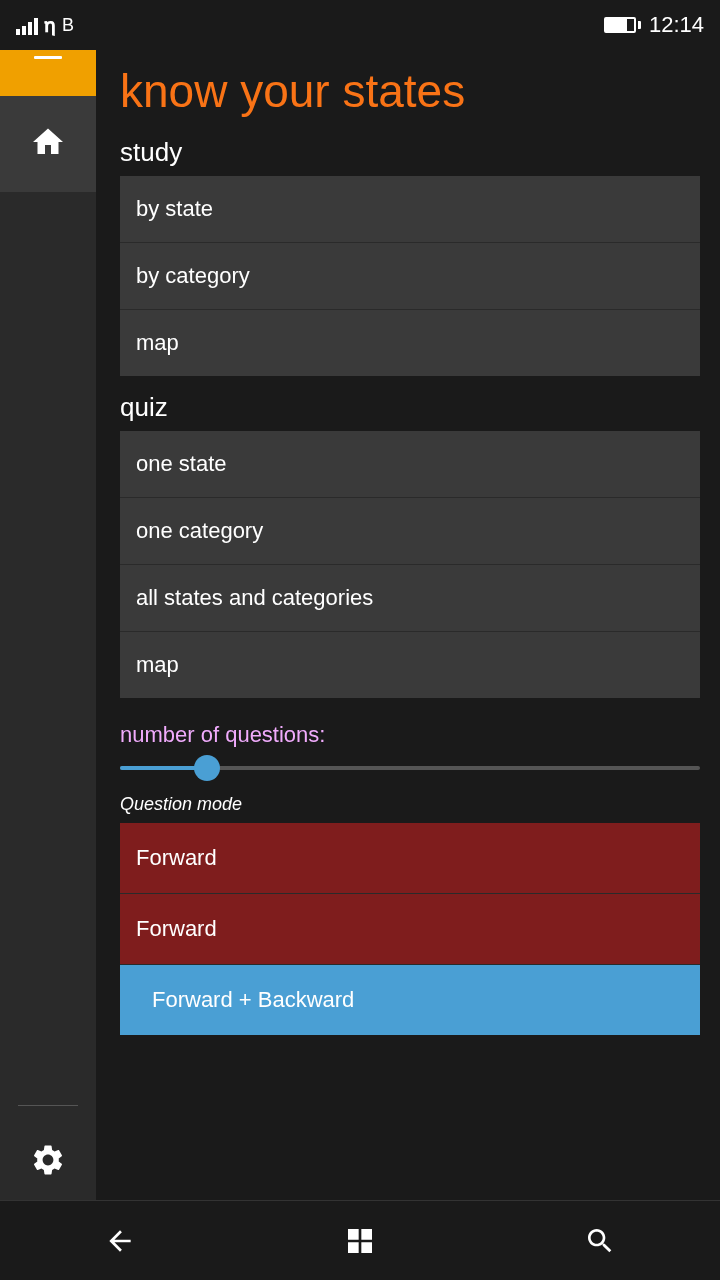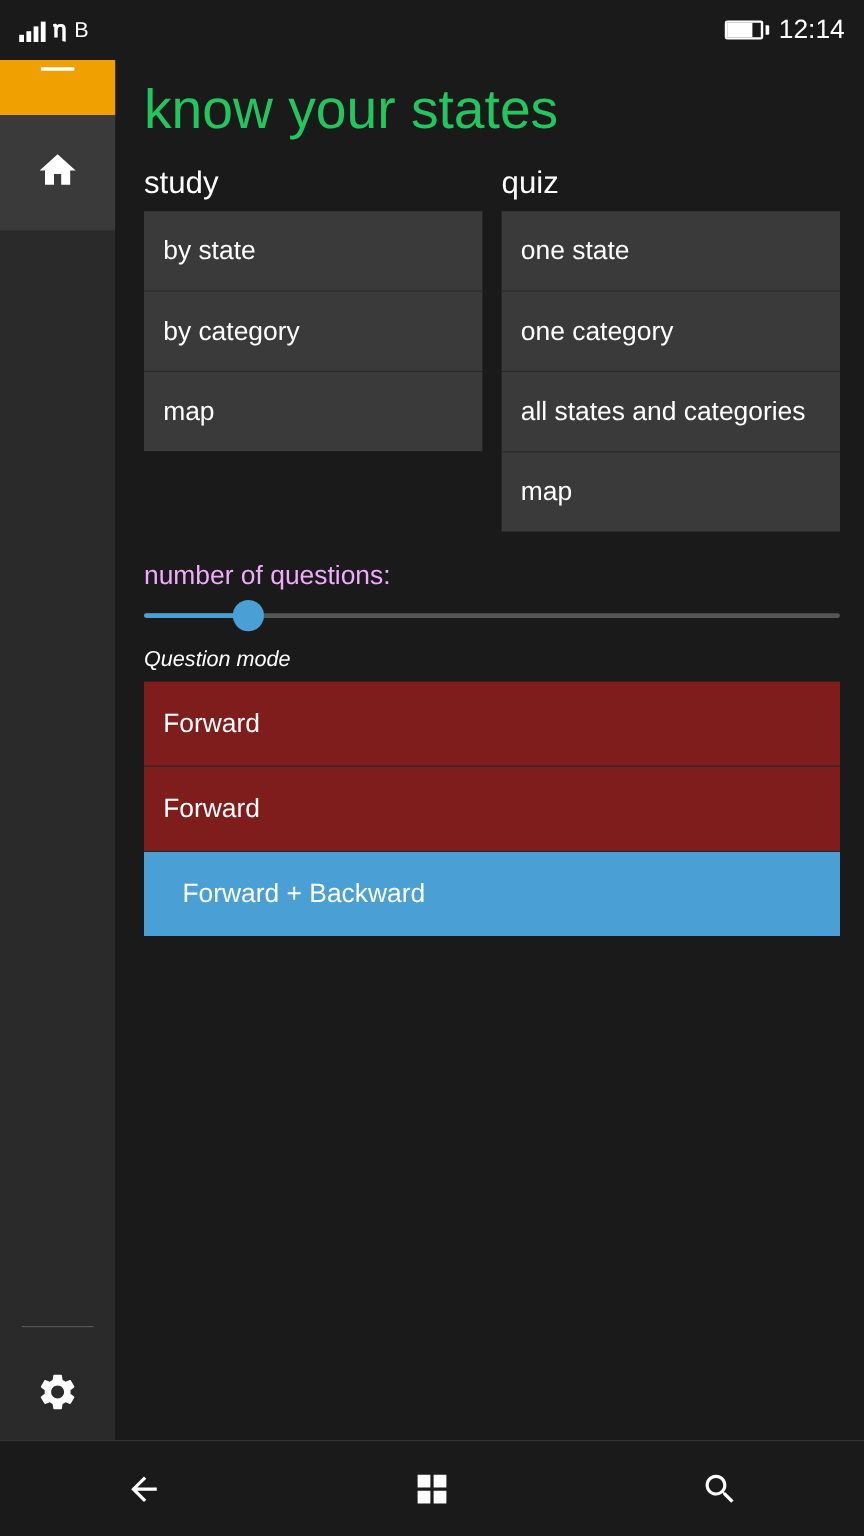--- a/index.html
+++ b/index.html
@@ -145,30 +145,31 @@
       top: 50px;
       left: 96px;
       right: 0;
       bottom: 80px;
       overflow-y: auto;
       padding: 16px 20px 20px 24px;
     }
     .app-title {
       font-size: 46px;
       font-weight: 200;
-      color: #22c55e;
+      color: #f97316;
       margin-bottom: 20px;
       line-height: 1.1;
     }
 
     
     .columns {
       display: flex;
       gap: 16px;
       margin-bottom: 24px;
+      flex-direction: column;
     }
     .column {
       flex: 1;
     }
     .column-header {
       font-size: 26px;
       font-weight: 300;
       color: white;
       margin-bottom: 8px;
     }

